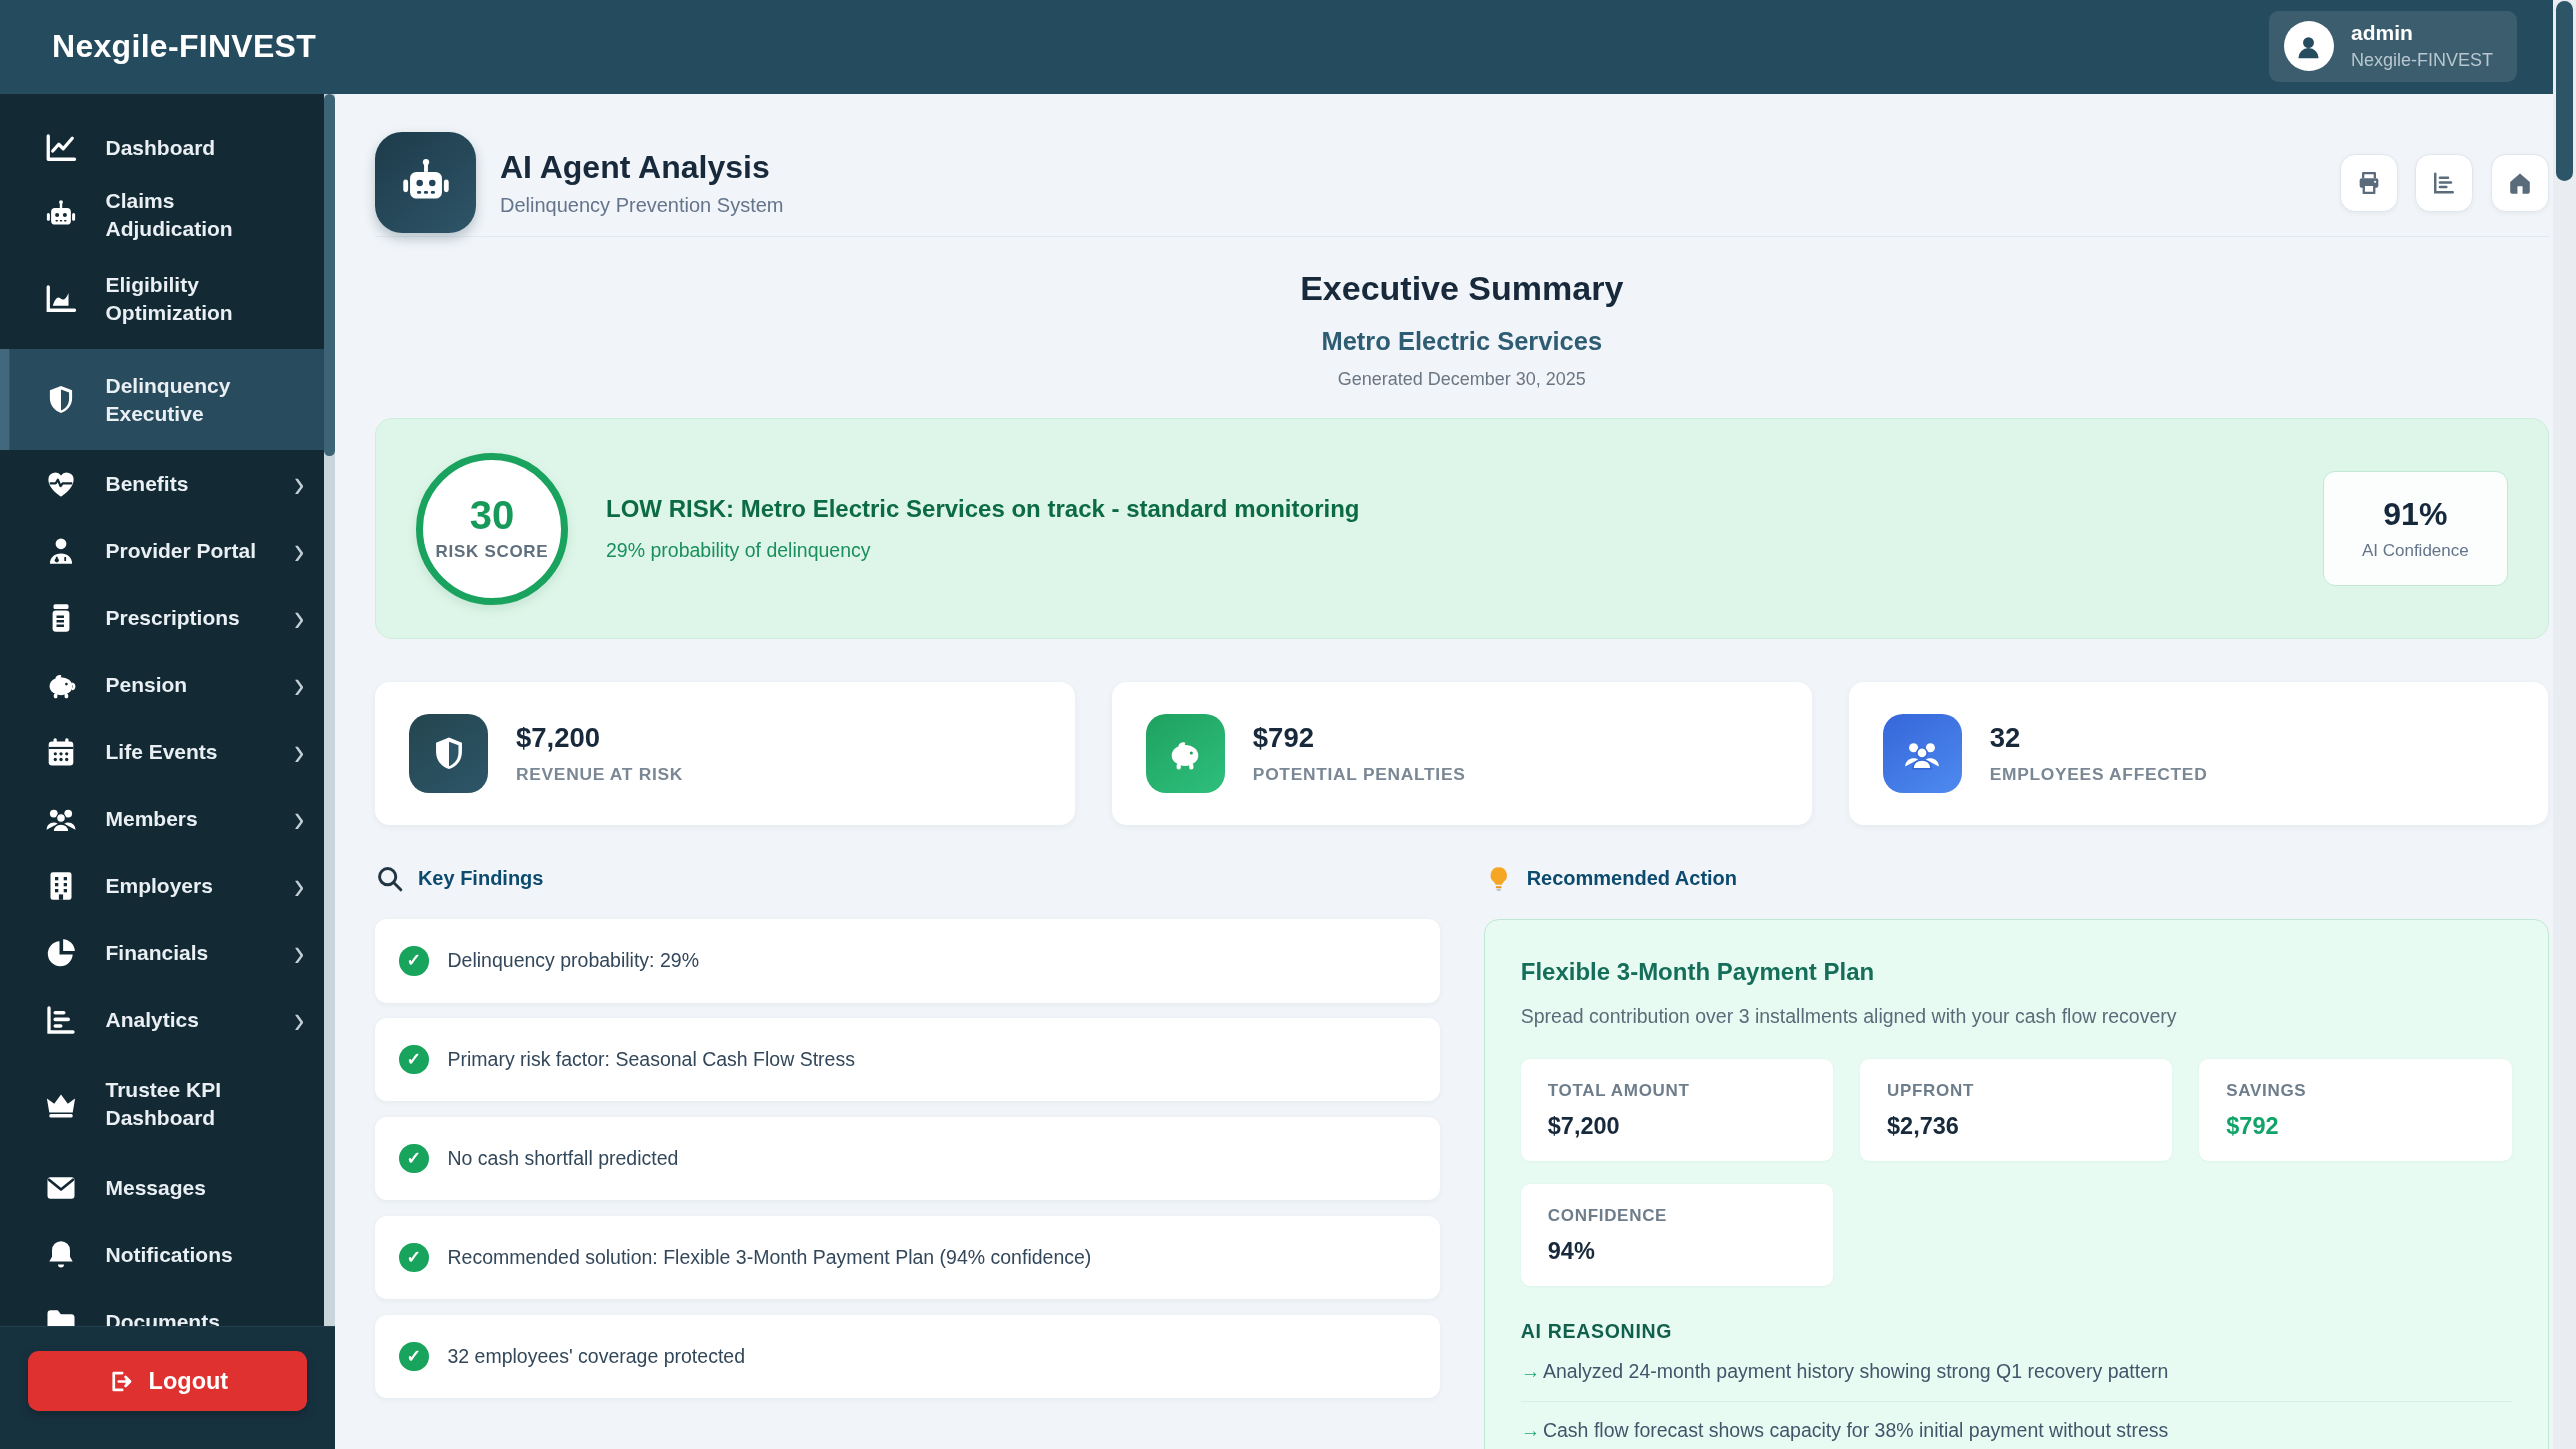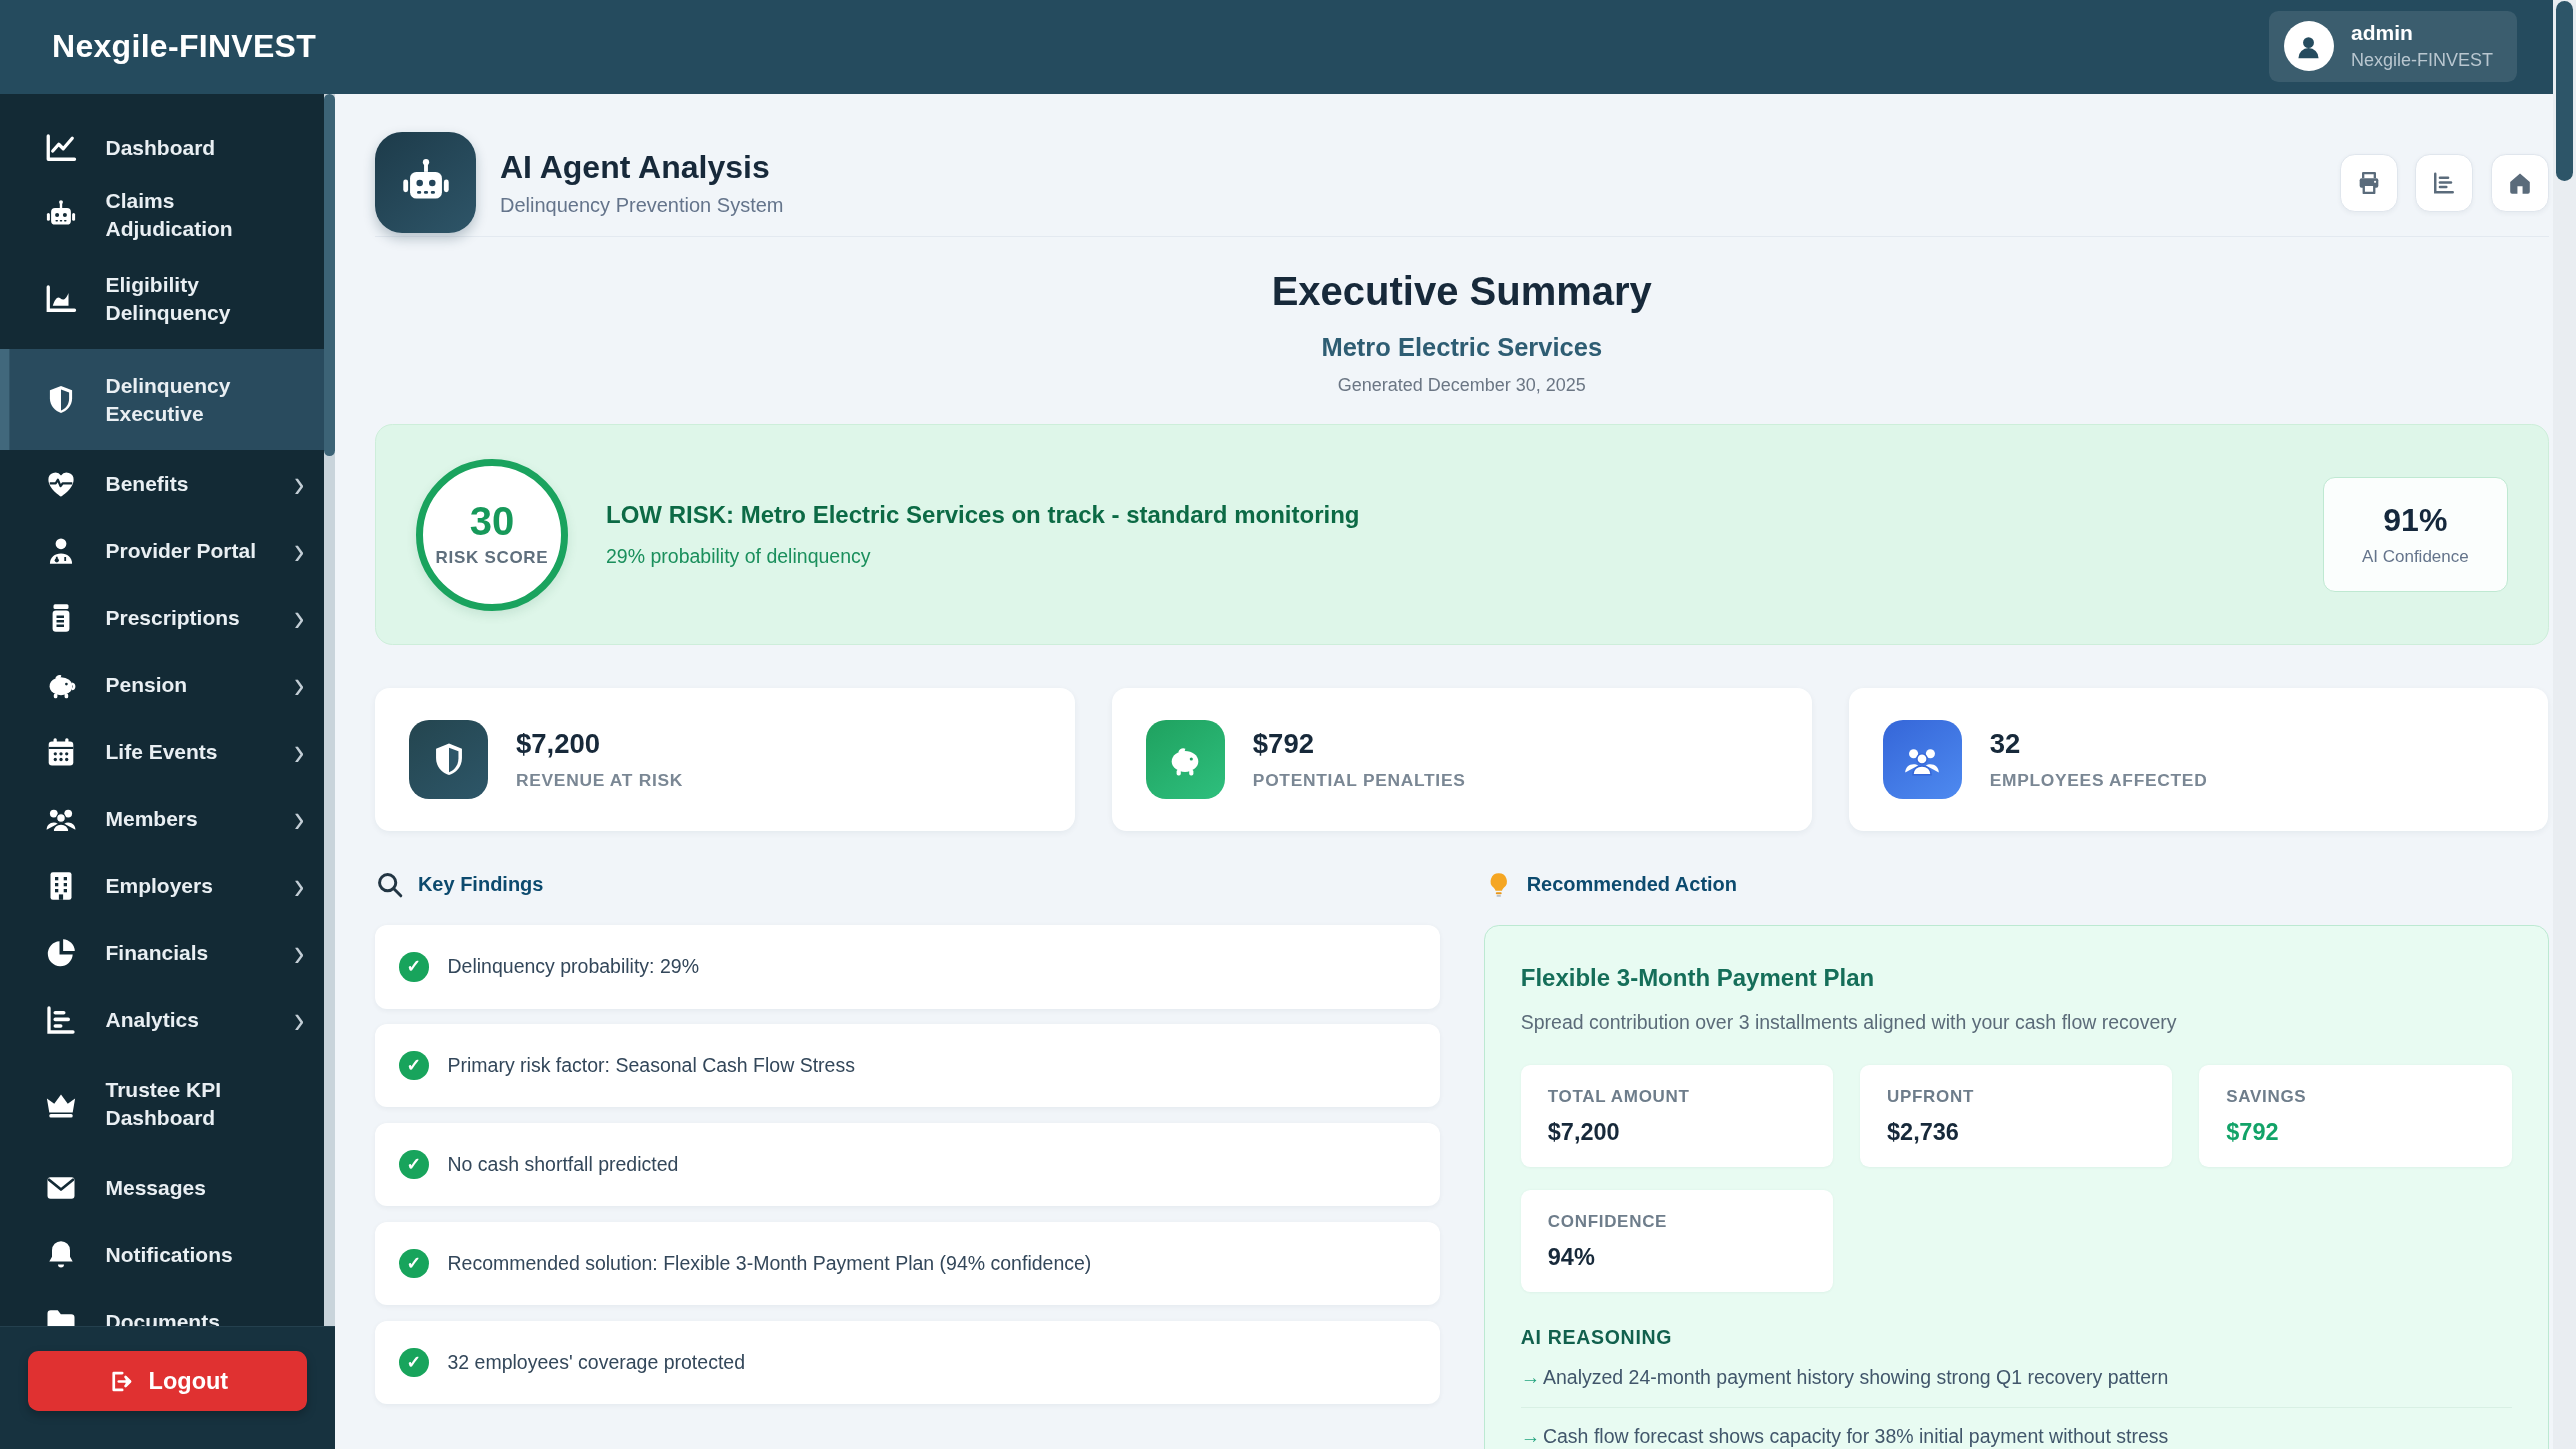--- a/index.html
+++ b/index.html
@@ -38,21 +38,21 @@
     display:flex;align-items:center;justify-content:center;box-shadow:0 5.4px 12px rgba(20,50,70,.25);}
   .ptitles{margin-left:24px;}
   .ptitle{font-size:32px;font-weight:700;color:#17293a;}
   .psub{font-size:20px;color:#64748b;margin-top:8px;}
   .toolbar{margin-left:auto;display:flex;gap:17.4px;}
   .tbtn{width:56px;height:56px;border-radius:14.8px;background:#ffffff;border:1.3px solid #e0e6ed;display:flex;align-items:center;
     justify-content:center;cursor:pointer;box-shadow:0 1.3px 4px rgba(30,50,70,.05);}
   .divider{border-top:1.3px solid #e3e9f0;margin-top:2.7px;}
   
   .exec{text-align:center;margin-top:32px;}
-  .exech{font-size:40px;font-weight:700;color:#17293a;}
+  .exech{font-size:34px;font-weight:700;color:#17293a;}
   .execc{font-size:25.5px;font-weight:700;color:#2e5d73;margin-top:19px;}
   .execg{font-size:18px;color:#6b7684;margin-top:13.4px;}
   
   .banner{margin-top:28px;background:#def6e9;border:1.3px solid #cdeeda;border-radius:17.4px;min-height:221px;
     display:flex;align-items:center;padding:0 40px;box-sizing:border-box;}
   .riskcircle{width:138px;height:138px;border-radius:50%;background:#ffffff;border:7.4px solid #1aa35e;
     display:flex;flex-direction:column;align-items:center;justify-content:center;flex:0 0 auto;box-shadow:0 4px 10.7px rgba(20,100,60,.12);}
   .riskval{font-size:40px;font-weight:700;color:#17995a;line-height:1;}
   .risklab{font-size:17px;font-weight:700;color:#5f6f7d;letter-spacing:0.7px;margin-top:6.7px;}
   .btexts{margin-left:38px;}
@@ -149,21 +149,21 @@
       <span class="snl">Claims Adjudication</span>
     </div>
 
     <div class="sn two">
       <span class="sni">
           <svg viewBox="0 0 24 24">
             <path d="M3.5 4v15.5H21" fill="none" stroke="#fff" stroke-width="2.2" stroke-linecap="round"></path>
             <path d="M6.5 16.5c1.5-4.5 3.2-6.5 5-5s3.5 1.5 5.5-3.5v8.5z" fill="#fff"></path>
           </svg>
         </span>
-      <span class="snl">Eligibility Delinquency</span>
+      <span class="snl">Eligibility Optimization</span>
     </div>
 
     <div class="sn two active">
       <span class="sni">
           <svg viewBox="0 0 24 24">
             <path d="M12 2.6l7.4 2.9v5.3c0 5.2-3.6 8.6-7.4 9.8-3.8-1.2-7.4-4.6-7.4-9.8V5.5z" fill="#fff"></path>
             <path d="M12 5v14c2.9-1.1 5.4-3.8 5.4-8V7z" fill="#294b5e"></path>
           </svg>
         </span>
       <span class="snl">Delinquency Executive</span>

